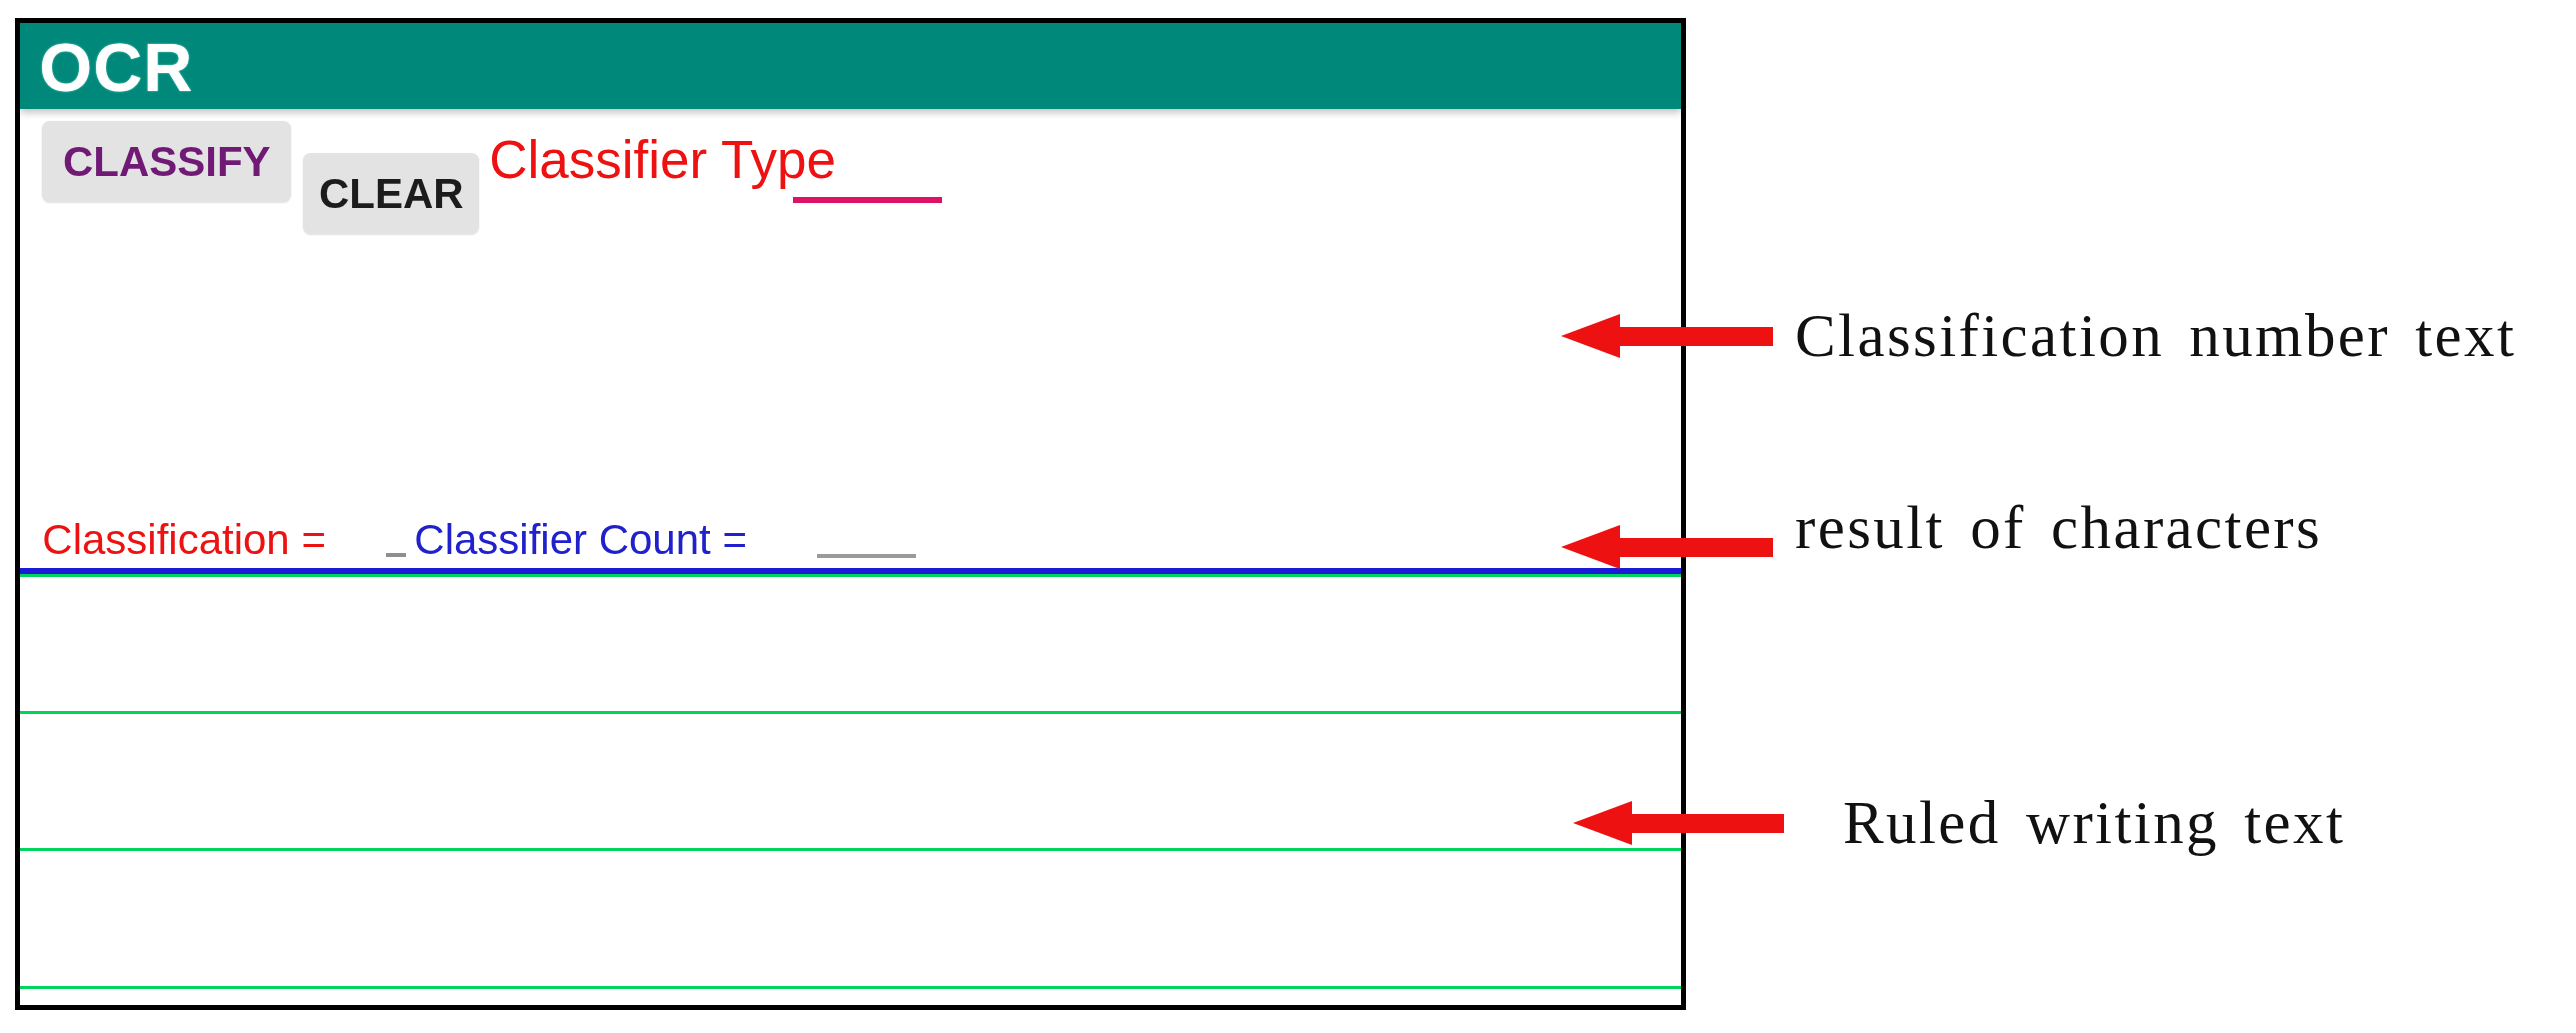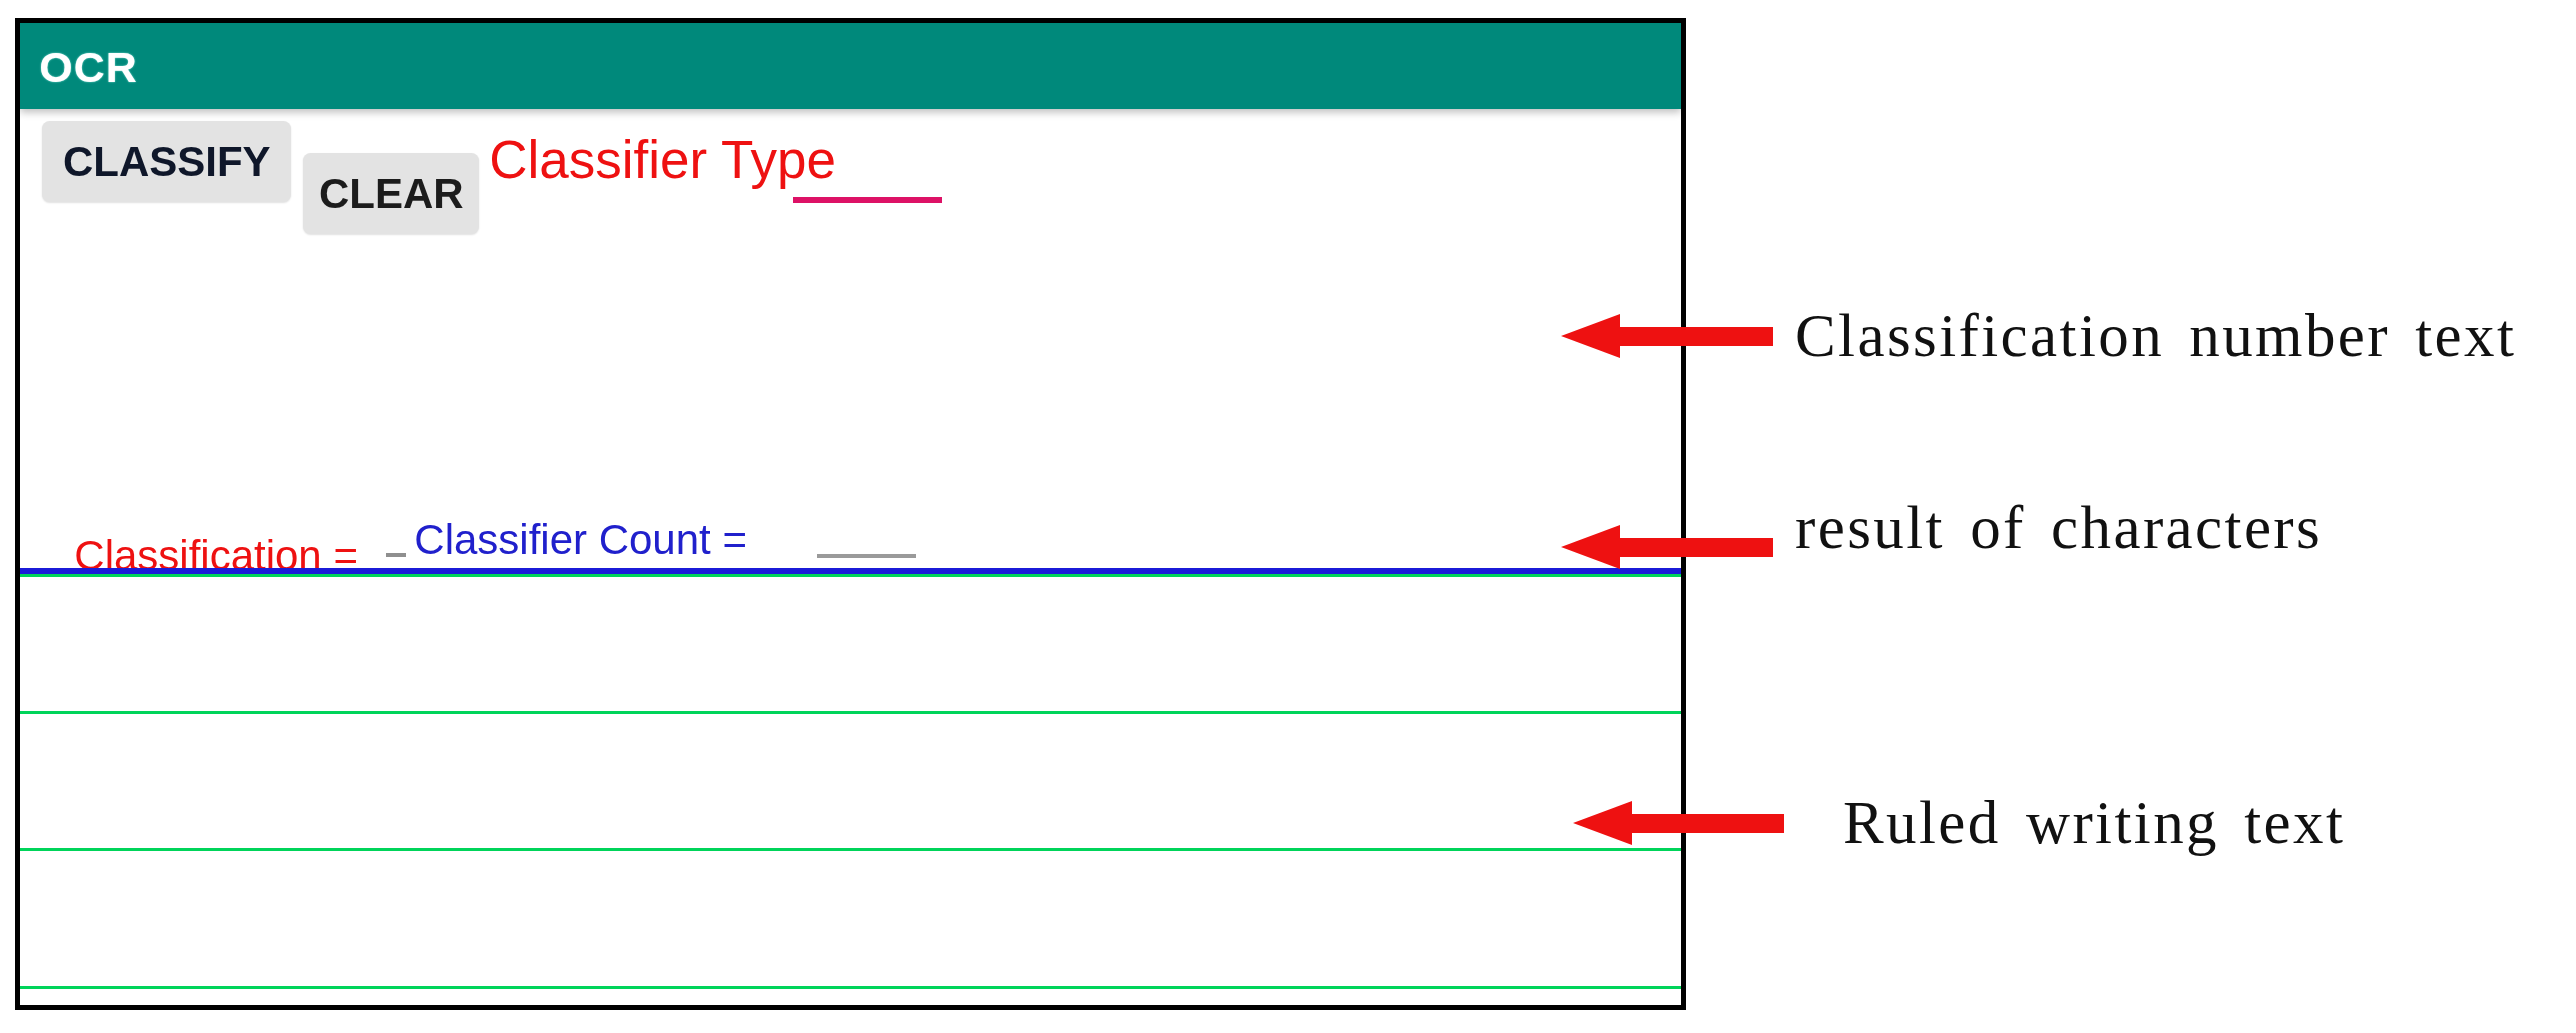--- a/index.html
+++ b/index.html
@@ -12,41 +12,41 @@
     position:absolute;left:15.3px;top:18px;width:1671px;height:992px;
     background:#ffffff;border:5.7px solid #000;box-sizing:border-box;
   }
   .inner{position:absolute;left:0;top:0;right:0;bottom:0;overflow:hidden;}
   .appbar{
     position:absolute;left:0;top:0;width:100%;height:86px;background:#00897B;
     box-shadow:0 3.8px 7.6px rgba(0,0,0,0.25);
   }
   .appbar-title{
     position:absolute;left:19px;top:0;height:74px;line-height:88px;
-    color:#ffffff;font-size:43px;font-weight:bold;letter-spacing:1px;
+    color:#ffffff;font-size:68px;font-weight:bold;letter-spacing:1px;
     text-shadow:0 0 1.9px rgba(180,255,245,.8);
   }
   .btn{
     position:absolute;top:98px;height:81px;background:#e3e3e3;border:none;
     border-radius:7.6px;font-family:"Liberation Sans",sans-serif;
     font-size:42px;font-weight:bold;text-align:center;line-height:81px;padding:0;
     box-shadow:0 1px 1.9px rgba(0,0,0,0.12);
   }
-  .btn-classify{left:22px;width:249px;color:#0f172a;}
+  .btn-classify{left:22px;width:249px;color:#701a75;}
   .btn-clear{left:283px;width:176px;color:#1c1c1c;margin-top:32px;}
   .classifier-type{
     position:absolute;left:469px;top:98px;height:81px;line-height:78px;
     font-size:53px;color:#ee1111;white-space:nowrap;
   }
   .classifier-underline{
     position:absolute;left:773px;top:174px;width:149px;height:5.7px;background:#dd1166;
   }
   .output-area{position:absolute;left:0;top:183px;width:100%;height:353px;}
   .result-row{position:absolute;left:0;top:493px;width:100%;height:52px;font-size:42px;white-space:nowrap;}
-  .lbl-classification{position:absolute;left:22px;top:16px;color:#ee1111;margin-left:32px;}
+  .lbl-classification{position:absolute;left:22px;top:0;color:#ee1111;}
   .ph-dash{position:absolute;left:366px;top:37px;width:20px;height:3.8px;background:#8f8f8f;}
   .lbl-charcount{position:absolute;left:394px;top:0;color:#2020cc;}
   .ph-underline{position:absolute;left:797px;top:38px;width:99px;height:3.8px;background:#9a9a9a;}
   .divider-blue{position:absolute;left:0;top:545px;width:100%;height:5.7px;background:#1b1bd8;}
   .writing-area{position:absolute;left:0;top:551px;width:100%;bottom:0;}
   .ruled-line{position:absolute;left:0;width:100%;height:2.9px;background:#00d45a;}
   .rl-0{top:0px;}
   .rl-1{top:137px;}
   .rl-2{top:274px;}
   .rl-3{top:412px;}

